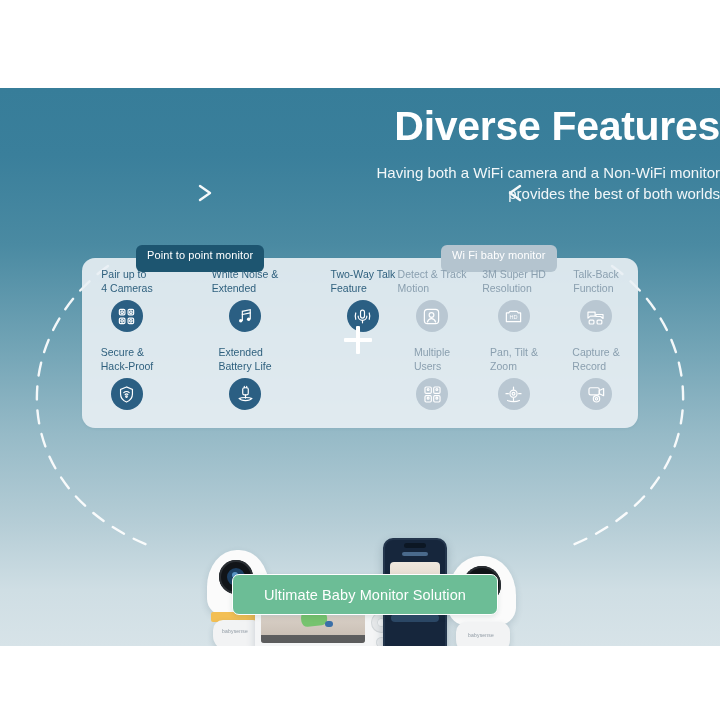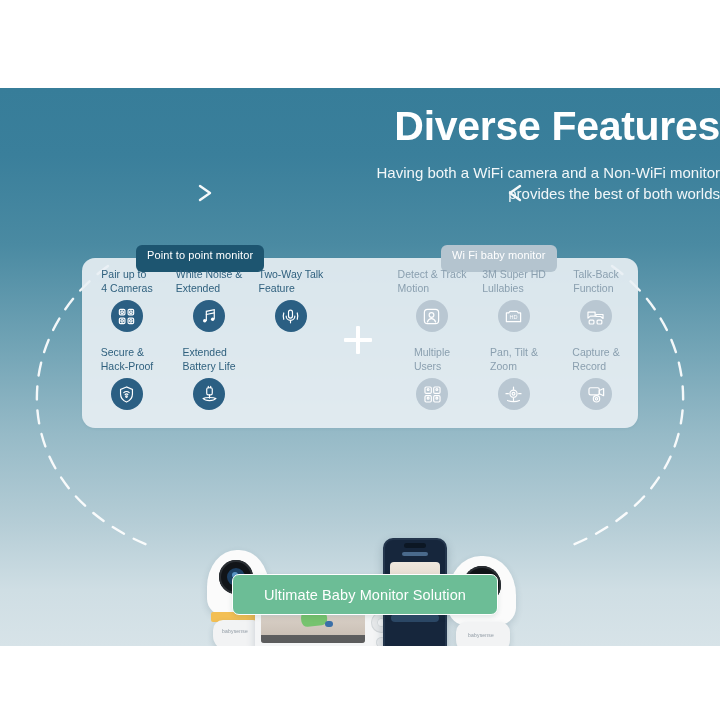--- a/index.html
+++ b/index.html
@@ -51,21 +51,21 @@
   .badge {
     position:absolute; top:245px; height:27px;
     border-radius:6px; color:#ffffff;
     font-size:11px; line-height:21px; text-align:center;
     padding:0 11px; white-space:nowrap; letter-spacing:0.1px;
   }
   .badge.left  { left:136px; background:#1d5570; }
   .badge.right { left:441px; background:#b4c4cf; color:#ffffff; }
 
   .group { position:absolute; top:268px; display:flex; }
-  .group.left  { left:86px; }
+  .group.left  { left:86px;gap:36px; }
   .group.right { left:391px; }
 
   .col { width:82px; display:flex; flex-direction:column; align-items:center; }
   .col .rowbox { height:78px; display:flex; flex-direction:column; align-items:center; }
 
   .flabel {
     font-size:10.5px; line-height:1.26; text-align:center;
     color:#2f607e; height:27px; display:flex; align-items:flex-start;
     justify-content:center; flex-direction:column;
   }
@@ -435,21 +435,21 @@
               <circle cx="17.5" cy="16.6" r="1.2"></circle>
           </svg>
         </div>
       </div>
     </div>
 
     <div class="col">
       <div class="rowbox">
         <div class="flabel">
           <span>3M Super HD</span>
-          <span>Lullabies</span>
+          <span>Resolution</span>
         </div>
         <div class="ficon">
           <svg viewBox="0 0 24 24" fill="none" stroke="#fff" stroke-width="1.5" stroke-linejoin="round">
             <path d="M3 7.5h3l1.5-2h9L18 7.5h3v11H3z"></path>
             <text x="12" y="15.4" font-size="7" fill="#fff" stroke="none" text-anchor="middle" font-family="Liberation Sans, sans-serif">HD</text>
           </svg>
         </div>
       </div>
       <div class="rowbox">
         <div class="flabel">

